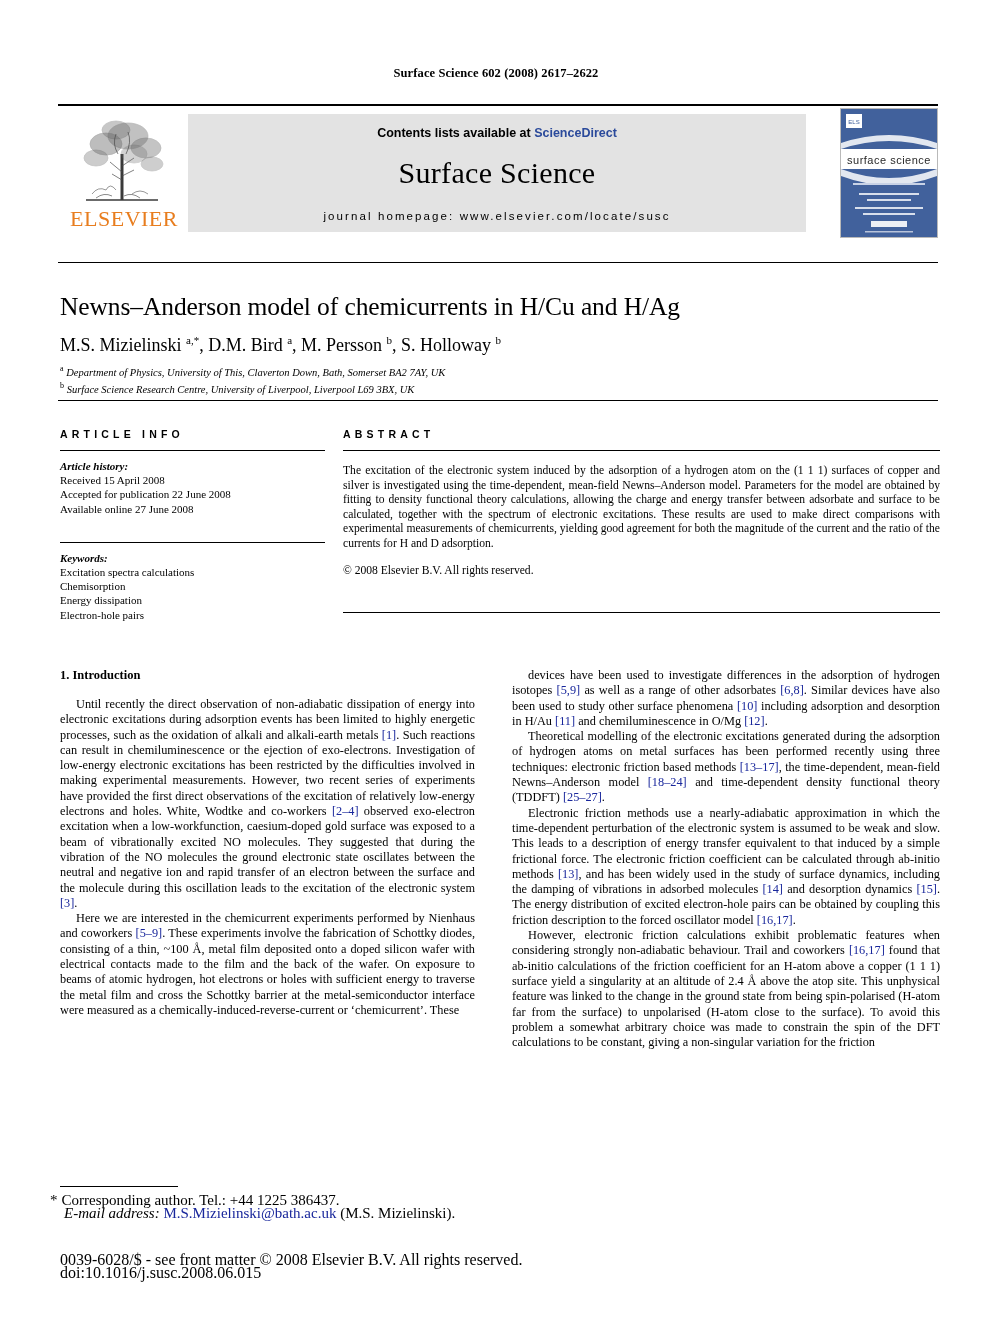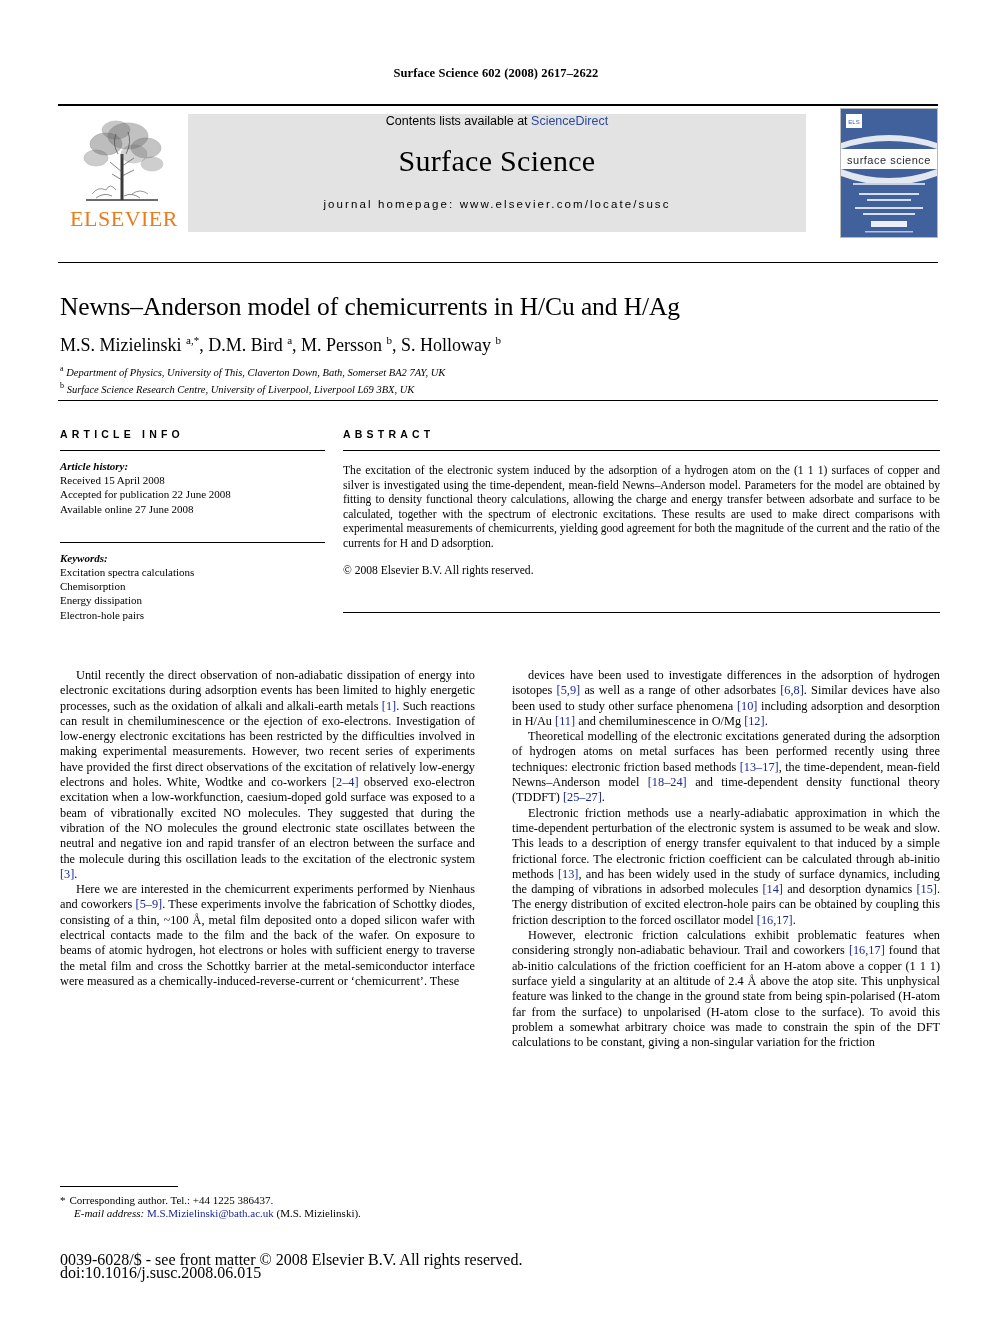--- a/index.html
+++ b/index.html
@@ -67,22 +67,23 @@
     left: 130px;
     top: 8px;
     width: 618px;
     height: 118px;
     background: #e3e3e3;
     text-align: center;
   }
   .banner-contents {
     font-family: "Liberation Sans", sans-serif;
     font-size: 12.5px;
-    margin-top: 0;
+    margin-top: 12px;
     color: #000;
+    font-weight: bold;
   }
   .sciencedirect {
     color: #2b4a9b;
   }
   .banner-journal {
     font-family: "Liberation Serif", serif;
     font-size: 30px;
     margin-top: 16px;
     letter-spacing: 0.3px;
   }
@@ -231,24 +232,24 @@
   
   .footnote-rule {
     position: absolute;
     left: 60px;
     top: 1186px;
     width: 118px;
     border-top: 1px solid #000;
   }
   .footnote {
     position: absolute;
-    left: 60px;
+    left: 50px;
     top: 1194px;
     width: 420px;
-    font-size: 11px;
+    font-size: 15px;
     line-height: 13.2px;
   }
   .footnote .star { margin-right: 4px; }
   .fn-indent { padding-left: 14px; }
   .em-label { font-style: italic; }
   .email { color: #18269b; }
   .footer {
     position: absolute;
     left: 60px;
     top: 1245px;
@@ -349,20 +350,21 @@
 
   <div class="abs-col">
     <div class="sec-head">ABSTRACT</div>
     <div class="thin-rule"></div>
     <div class="abstract-text">The excitation of the electronic system induced by the adsorption of a hydrogen atom on the (1 1 1) surfaces of copper and silver is investigated using the time-dependent, mean-field Newns–Anderson model. Parameters for the model are obtained by fitting to density functional theory calculations, allowing the charge and energy transfer between adsorbate and surface to be calculated, together with the spectrum of electronic excitations. These results are used to make direct comparisons with experimental measurements of chemicurrents, yielding good agreement for both the magnitude of the current and the ratio of the currents for H and D adsorption.</div>
     <div class="copyright">© 2008 Elsevier B.V. All rights reserved.</div>
   </div>
   <div class="abs-rule-bottom"></div>
 
   <div class="body-left">
+    <h2 class="sec-title">1. Introduction</h2>
     <p class="para">Until recently the direct observation of non-adiabatic dissipation of energy into electronic excitations during adsorption events has been limited to highly energetic processes, such as the oxidation of alkali and alkali-earth metals <span class="ref">[1]</span>. Such reactions can result in chemiluminescence or the ejection of exo-electrons. Investigation of low-energy electronic excitations has been restricted by the difficulties involved in making experimental measurements. However, two recent series of experiments have provided the first direct observations of the excitation of relatively low-energy electrons and holes. White, Wodtke and co-workers <span class="ref">[2–4]</span> observed exo-electron excitation when a low-workfunction, caesium-doped gold surface was exposed to a beam of vibrationally excited NO molecules. They suggested that during the vibration of the NO molecules the ground electronic state oscillates between the neutral and negative ion and rapid transfer of an electron between the surface and the molecule during this oscillation leads to the excitation of the electronic system <span class="ref">[3]</span>.</p>
     <p class="para">Here we are interested in the chemicurrent experiments performed by Nienhaus and coworkers <span class="ref">[5–9]</span>. These experiments involve the fabrication of Schottky diodes, consisting of a thin, ~100 Å, metal film deposited onto a doped silicon wafer with electrical contacts made to the film and the back of the wafer. On exposure to beams of atomic hydrogen, hot electrons or holes with sufficient energy to traverse the metal film and cross the Schottky barrier at the metal-semiconductor interface were measured as a chemically-induced-reverse-current or ‘chemicurrent’. These</p>
   </div>
 
   <div class="body-right">
     <p class="para">devices have been used to investigate differences in the adsorption of hydrogen isotopes <span class="ref">[5,9]</span> as well as a range of other adsorbates <span class="ref">[6,8]</span>. Similar devices have also been used to study other surface phenomena <span class="ref">[10]</span> including adsorption and desorption in H/Au <span class="ref">[11]</span> and chemiluminescence in O/Mg <span class="ref">[12]</span>.</p>
     <p class="para">Theoretical modelling of the electronic excitations generated during the adsorption of hydrogen atoms on metal surfaces has been performed recently using three techniques: electronic friction based methods <span class="ref">[13–17]</span>, the time-dependent, mean-field Newns–Anderson model <span class="ref">[18–24]</span> and time-dependent density functional theory (TDDFT) <span class="ref">[25–27]</span>.</p>
     <p class="para">Electronic friction methods use a nearly-adiabatic approximation in which the time-dependent perturbation of the electronic system is assumed to be weak and slow. This leads to a description of energy transfer equivalent to that induced by a simple frictional force. The electronic friction coefficient can be calculated through ab-initio methods <span class="ref">[13]</span>, and has been widely used in the study of surface dynamics, including the damping of vibrations in adsorbed molecules <span class="ref">[14]</span> and desorption dynamics <span class="ref">[15]</span>. The energy distribution of excited electron-hole pairs can be obtained by coupling this friction description to the forced oscillator model <span class="ref">[16,17]</span>.</p>
     <p class="para">However, electronic friction calculations exhibit problematic features when considering strongly non-adiabatic behaviour. Trail and coworkers <span class="ref">[16,17]</span> found that ab-initio calculations of the friction coefficient for an H-atom above a copper (1 1 1) surface yield a singularity at an altitude of 2.4 Å above the atop site. This unphysical feature was linked to the change in the ground state from being spin-polarised (H-atom far from the surface) to unpolarised (H-atom close to the surface). To avoid this problem a somewhat arbitrary choice was made to constrain the spin of the DFT calculations to be constant, giving a non-singular variation for the friction</p>
   </div>

